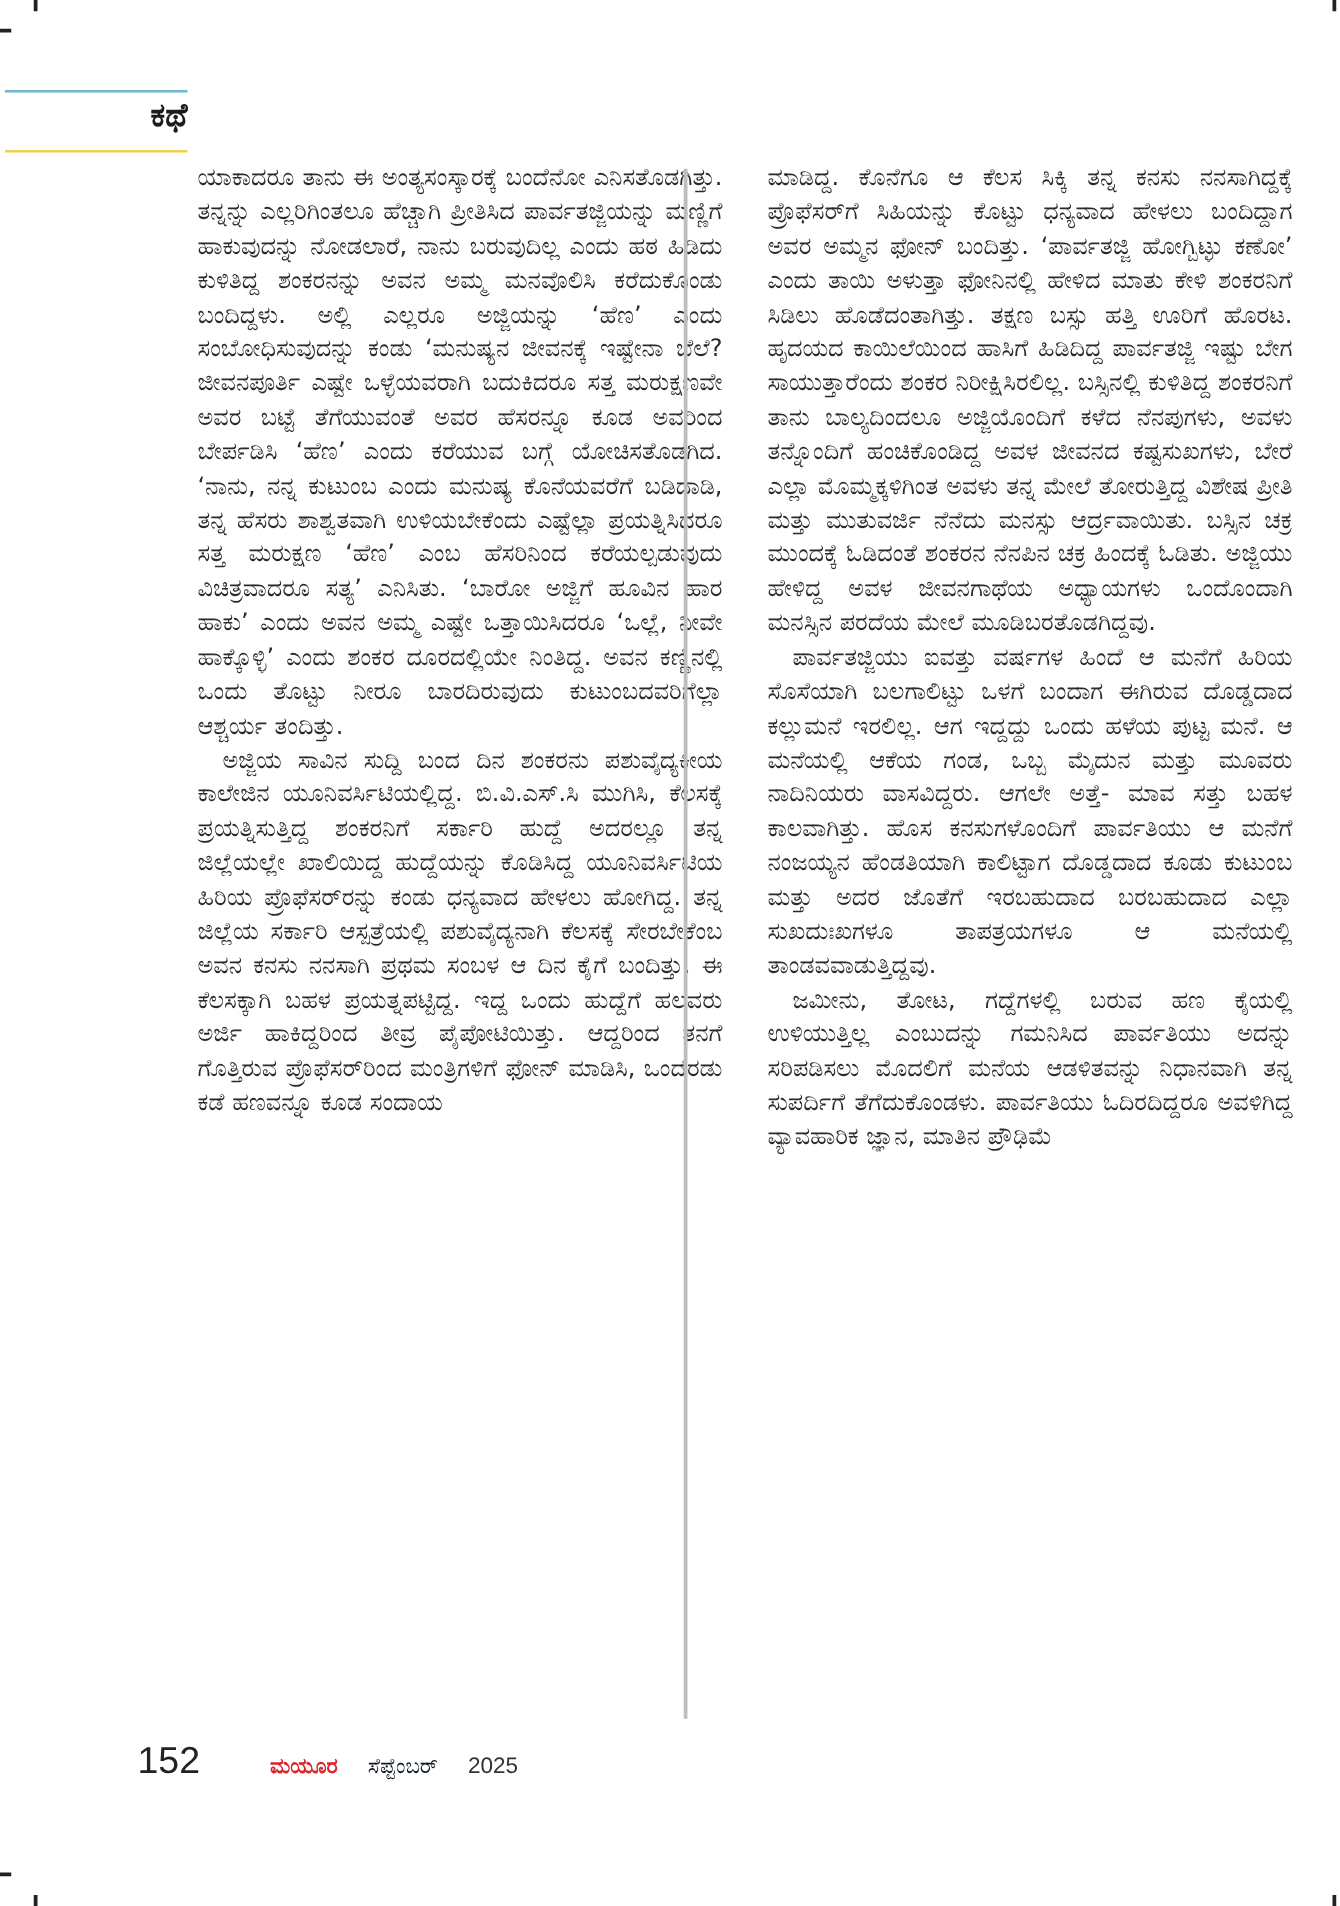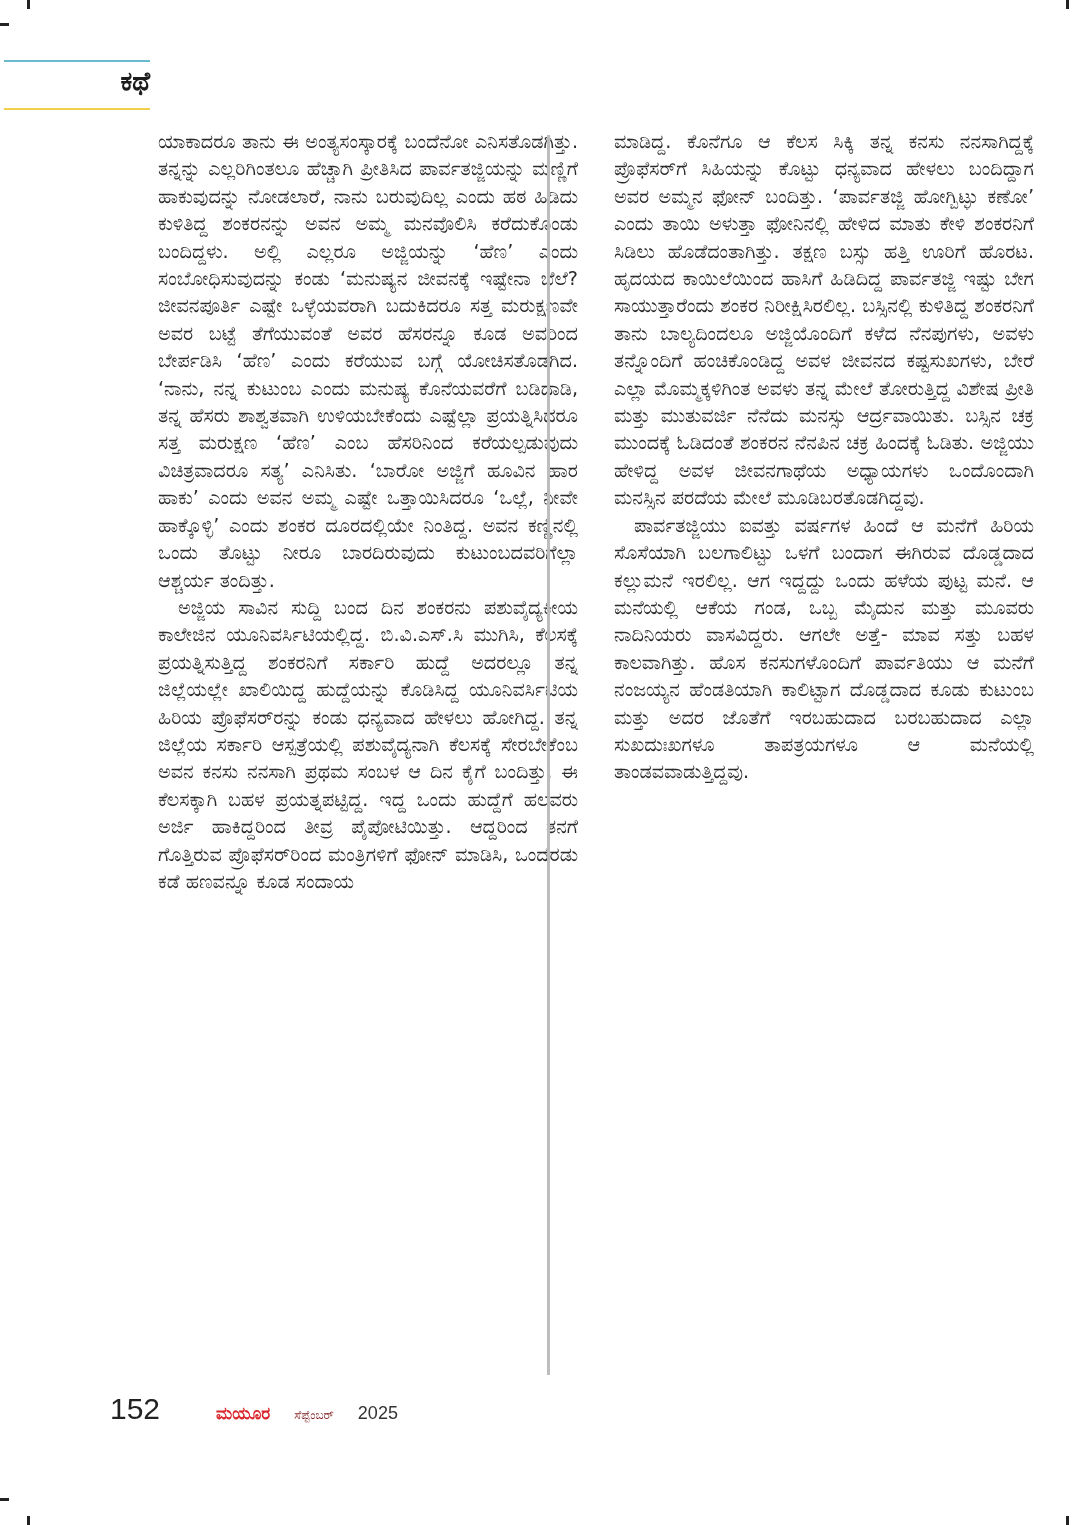--- a/index.html
+++ b/index.html
@@ -4,21 +4,21 @@
   <style>
     html, body { margin: 0; padding: 0; background: #ffffff; }
     body {
       width: 1072px; height: 1525px; position: relative; overflow: hidden;
       font-family: "DejaVu Sans", sans-serif; color: #2a2a2a;
     }
     .crop { position: absolute; background: #222; }
     .crop.v { width: 3px; height: 9px; }
     .crop.h { width: 9px; height: 3px; }
 
-    .section-header { position: absolute; left: 4px; top: 60px; width: 146px; height: 50px; }
+    .section-header { position: absolute; left: 4px; top: 72px; width: 146px; height: 50px; }
     .section-header .line-top { position: absolute; left: 0; top: 0; width: 146px; height: 2px; background: #6ab9cf; }
     .section-header .line-bottom { position: absolute; left: 0; top: 48px; width: 146px; height: 2px; background: #f2cf4a; }
     .section-header .title {
       position: absolute; right: 0; top: 6px;
       font-family: "DejaVu Sans", sans-serif; font-weight: bold; font-size: 26px; color: #1c1c1c;
     }
 
     .column {
       position: absolute; top: 128px; width: 420px;
       font-size: 19.2px; line-height: 27.4px; text-align: justify; margin-left: 48px;
@@ -26,21 +26,21 @@
     .col-left { left: 110px; }
     .col-right { left: 566px; }
     .column p { margin: 0; }
     .column p.indent { text-indent: 20px; }
 
     .col-divider { position: absolute; left: 547px; top: 135px; width: 3px; height: 1240px; background: #bdbdbd; }
 
     .footer { position: absolute; left: 110px; top: 1392px; display: flex; align-items: baseline; gap: 24px; }
     .footer .page-num { font-family: "Liberation Sans", sans-serif; font-size: 30px; color: #222; }
     .footer .logo { font-family: "DejaVu Sans", sans-serif; font-weight: bold; font-size: 17px; color: #d9252b; margin-left: 32px; }
-    .footer .month { font-size: 12px; color: #7f1d1d; }
+    .footer .month { font-size: 17px; color: #0f172a; }
     .footer .year { font-family: "Liberation Sans", sans-serif; font-size: 18px; color: #333; }
   </style>
 </head>
 <body>
 
 <div class="crop v" style="left:27px; top:0;"></div>
 <div class="crop h" style="left:0; top:23px;"></div>
 <div class="crop v" style="left:1066px; top:0;"></div>
 <div class="crop h" style="left:0; top:1498px;"></div>
 <div class="crop v" style="left:27px; top:1516px;"></div>
@@ -55,20 +55,21 @@
 <div class="column col-left">
   <p>ಯಾಕಾದರೂ ತಾನು ಈ ಅಂತ್ಯಸಂಸ್ಕಾರಕ್ಕೆ ಬಂದೆನೋ ಎನಿಸತೊಡಗಿತ್ತು. ತನ್ನನ್ನು ಎಲ್ಲರಿಗಿಂತಲೂ ಹೆಚ್ಚಾಗಿ ಪ್ರೀತಿಸಿದ ಪಾರ್ವತಜ್ಜಿಯನ್ನು ಮಣ್ಣಿಗೆ ಹಾಕುವುದನ್ನು ನೋಡಲಾರೆ, ನಾನು ಬರುವುದಿಲ್ಲ ಎಂದು ಹಠ ಹಿಡಿದು ಕುಳಿತಿದ್ದ ಶಂಕರನನ್ನು ಅವನ ಅಮ್ಮ ಮನವೊಲಿಸಿ ಕರೆದುಕೊಂಡು ಬಂದಿದ್ದಳು. ಅಲ್ಲಿ ಎಲ್ಲರೂ ಅಜ್ಜಿಯನ್ನು ‘ಹೆಣ’ ಎಂದು ಸಂಬೋಧಿಸುವುದನ್ನು ಕಂಡು ‘ಮನುಷ್ಯನ ಜೀವನಕ್ಕೆ ಇಷ್ಟೇನಾ ಬೆಲೆ? ಜೀವನಪೂರ್ತಿ ಎಷ್ಟೇ ಒಳ್ಳೆಯವರಾಗಿ ಬದುಕಿದರೂ ಸತ್ತ ಮರುಕ್ಷಣವೇ ಅವರ ಬಟ್ಟೆ ತೆಗೆಯುವಂತೆ ಅವರ ಹೆಸರನ್ನೂ ಕೂಡ ಅವರಿಂದ ಬೇರ್ಪಡಿಸಿ ‘ಹೆಣ’ ಎಂದು ಕರೆಯುವ ಬಗ್ಗೆ ಯೋಚಿಸತೊಡಗಿದ. ‘ನಾನು, ನನ್ನ ಕುಟುಂಬ ಎಂದು ಮನುಷ್ಯ ಕೊನೆಯವರೆಗೆ ಬಡಿದಾಡಿ, ತನ್ನ ಹೆಸರು ಶಾಶ್ವತವಾಗಿ ಉಳಿಯಬೇಕೆಂದು ಎಷ್ಟೆಲ್ಲಾ ಪ್ರಯತ್ನಿಸಿದರೂ ಸತ್ತ ಮರುಕ್ಷಣ ‘ಹೆಣ’ ಎಂಬ ಹೆಸರಿನಿಂದ ಕರೆಯಲ್ಪಡುವುದು ವಿಚಿತ್ರವಾದರೂ ಸತ್ಯ’ ಎನಿಸಿತು. ‘ಬಾರೋ ಅಜ್ಜಿಗೆ ಹೂವಿನ ಹಾರ ಹಾಕು’ ಎಂದು ಅವನ ಅಮ್ಮ ಎಷ್ಟೇ ಒತ್ತಾಯಿಸಿದರೂ ‘ಒಲ್ಲೆ, ನೀವೇ ಹಾಕ್ಕೊಳ್ಳಿ’ ಎಂದು ಶಂಕರ ದೂರದಲ್ಲಿಯೇ ನಿಂತಿದ್ದ. ಅವನ ಕಣ್ಣಿನಲ್ಲಿ ಒಂದು ತೊಟ್ಟು ನೀರೂ ಬಾರದಿರುವುದು ಕುಟುಂಬದವರಿಗೆಲ್ಲಾ ಆಶ್ಚರ್ಯ ತಂದಿತ್ತು.</p>
   <p class="indent">ಅಜ್ಜಿಯ ಸಾವಿನ ಸುದ್ದಿ ಬಂದ ದಿನ ಶಂಕರನು ಪಶುವೈದ್ಯಕೀಯ ಕಾಲೇಜಿನ ಯೂನಿವರ್ಸಿಟಿಯಲ್ಲಿದ್ದ. ಬಿ.ವಿ.ಎಸ್.ಸಿ ಮುಗಿಸಿ, ಕೆಲಸಕ್ಕೆ ಪ್ರಯತ್ನಿಸುತ್ತಿದ್ದ ಶಂಕರನಿಗೆ ಸರ್ಕಾರಿ ಹುದ್ದೆ ಅದರಲ್ಲೂ ತನ್ನ ಜಿಲ್ಲೆಯಲ್ಲೇ ಖಾಲಿಯಿದ್ದ ಹುದ್ದೆಯನ್ನು ಕೊಡಿಸಿದ್ದ ಯೂನಿವರ್ಸಿಟಿಯ ಹಿರಿಯ ಪ್ರೊಫೆಸರ್‌ರನ್ನು ಕಂಡು ಧನ್ಯವಾದ ಹೇಳಲು ಹೋಗಿದ್ದ. ತನ್ನ ಜಿಲ್ಲೆಯ ಸರ್ಕಾರಿ ಆಸ್ಪತ್ರೆಯಲ್ಲಿ ಪಶುವೈದ್ಯನಾಗಿ ಕೆಲಸಕ್ಕೆ ಸೇರಬೇಕೆಂಬ ಅವನ ಕನಸು ನನಸಾಗಿ ಪ್ರಥಮ ಸಂಬಳ ಆ ದಿನ ಕೈಗೆ ಬಂದಿತ್ತು. ಈ ಕೆಲಸಕ್ಕಾಗಿ ಬಹಳ ಪ್ರಯತ್ನಪಟ್ಟಿದ್ದ. ಇದ್ದ ಒಂದು ಹುದ್ದೆಗೆ ಹಲವರು ಅರ್ಜಿ ಹಾಕಿದ್ದರಿಂದ ತೀವ್ರ ಪೈಪೋಟಿಯಿತ್ತು. ಆದ್ದರಿಂದ ತನಗೆ ಗೊತ್ತಿರುವ ಪ್ರೊಫೆಸರ್‌ರಿಂದ ಮಂತ್ರಿಗಳಿಗೆ ಫೋನ್ ಮಾಡಿಸಿ, ಒಂದೆರಡು ಕಡೆ ಹಣವನ್ನೂ ಕೂಡ ಸಂದಾಯ</p>
 </div>
 
 <div class="col-divider"></div>
 
 <div class="column col-right">
   <p>ಮಾಡಿದ್ದ. ಕೊನೆಗೂ ಆ ಕೆಲಸ ಸಿಕ್ಕಿ ತನ್ನ ಕನಸು ನನಸಾಗಿದ್ದಕ್ಕೆ ಪ್ರೊಫೆಸರ್‌ಗೆ ಸಿಹಿಯನ್ನು ಕೊಟ್ಟು ಧನ್ಯವಾದ ಹೇಳಲು ಬಂದಿದ್ದಾಗ ಅವರ ಅಮ್ಮನ ಫೋನ್ ಬಂದಿತ್ತು. ‘ಪಾರ್ವತಜ್ಜಿ ಹೋಗ್ಬಿಟ್ಳು ಕಣೋ’ ಎಂದು ತಾಯಿ ಅಳುತ್ತಾ ಫೋನಿನಲ್ಲಿ ಹೇಳಿದ ಮಾತು ಕೇಳಿ ಶಂಕರನಿಗೆ ಸಿಡಿಲು ಹೊಡೆದಂತಾಗಿತ್ತು. ತಕ್ಷಣ ಬಸ್ಸು ಹತ್ತಿ ಊರಿಗೆ ಹೊರಟ. ಹೃದಯದ ಕಾಯಿಲೆಯಿಂದ ಹಾಸಿಗೆ ಹಿಡಿದಿದ್ದ ಪಾರ್ವತಜ್ಜಿ ಇಷ್ಟು ಬೇಗ ಸಾಯುತ್ತಾರೆಂದು ಶಂಕರ ನಿರೀಕ್ಷಿಸಿರಲಿಲ್ಲ. ಬಸ್ಸಿನಲ್ಲಿ ಕುಳಿತಿದ್ದ ಶಂಕರನಿಗೆ ತಾನು ಬಾಲ್ಯದಿಂದಲೂ ಅಜ್ಜಿಯೊಂದಿಗೆ ಕಳೆದ ನೆನಪುಗಳು, ಅವಳು ತನ್ನೊಂದಿಗೆ ಹಂಚಿಕೊಂಡಿದ್ದ ಅವಳ ಜೀವನದ ಕಷ್ಟಸುಖಗಳು, ಬೇರೆ ಎಲ್ಲಾ ಮೊಮ್ಮಕ್ಕಳಿಗಿಂತ ಅವಳು ತನ್ನ ಮೇಲೆ ತೋರುತ್ತಿದ್ದ ವಿಶೇಷ ಪ್ರೀತಿ ಮತ್ತು ಮುತುವರ್ಜಿ ನೆನೆದು ಮನಸ್ಸು ಆರ್ದ್ರವಾಯಿತು. ಬಸ್ಸಿನ ಚಕ್ರ ಮುಂದಕ್ಕೆ ಓಡಿದಂತೆ ಶಂಕರನ ನೆನಪಿನ ಚಕ್ರ ಹಿಂದಕ್ಕೆ ಓಡಿತು. ಅಜ್ಜಿಯು ಹೇಳಿದ್ದ ಅವಳ ಜೀವನಗಾಥೆಯ ಅಧ್ಯಾಯಗಳು ಒಂದೊಂದಾಗಿ ಮನಸ್ಸಿನ ಪರದೆಯ ಮೇಲೆ ಮೂಡಿಬರತೊಡಗಿದ್ದವು.</p>
   <p class="indent">ಪಾರ್ವತಜ್ಜಿಯು ಐವತ್ತು ವರ್ಷಗಳ ಹಿಂದೆ ಆ ಮನೆಗೆ ಹಿರಿಯ ಸೊಸೆಯಾಗಿ ಬಲಗಾಲಿಟ್ಟು ಒಳಗೆ ಬಂದಾಗ ಈಗಿರುವ ದೊಡ್ಡದಾದ ಕಲ್ಲುಮನೆ ಇರಲಿಲ್ಲ. ಆಗ ಇದ್ದದ್ದು ಒಂದು ಹಳೆಯ ಪುಟ್ಟ ಮನೆ. ಆ ಮನೆಯಲ್ಲಿ ಆಕೆಯ ಗಂಡ, ಒಬ್ಬ ಮೈದುನ ಮತ್ತು ಮೂವರು ನಾದಿನಿಯರು ವಾಸವಿದ್ದರು. ಆಗಲೇ ಅತ್ತೆ- ಮಾವ ಸತ್ತು ಬಹಳ ಕಾಲವಾಗಿತ್ತು. ಹೊಸ ಕನಸುಗಳೊಂದಿಗೆ ಪಾರ್ವತಿಯು ಆ ಮನೆಗೆ ನಂಜಯ್ಯನ ಹೆಂಡತಿಯಾಗಿ ಕಾಲಿಟ್ಟಾಗ ದೊಡ್ಡದಾದ ಕೂಡು ಕುಟುಂಬ ಮತ್ತು ಅದರ ಜೊತೆಗೆ ಇರಬಹುದಾದ ಬರಬಹುದಾದ ಎಲ್ಲಾ ಸುಖದುಃಖಗಳೂ ತಾಪತ್ರಯಗಳೂ ಆ ಮನೆಯಲ್ಲಿ ತಾಂಡವವಾಡುತ್ತಿದ್ದವು.</p>
+  <p class="indent">ಜಮೀನು, ತೋಟ, ಗದ್ದೆಗಳಲ್ಲಿ ಬರುವ ಹಣ ಕೈಯಲ್ಲಿ ಉಳಿಯುತ್ತಿಲ್ಲ ಎಂಬುದನ್ನು ಗಮನಿಸಿದ ಪಾರ್ವತಿಯು ಅದನ್ನು ಸರಿಪಡಿಸಲು ಮೊದಲಿಗೆ ಮನೆಯ ಆಡಳಿತವನ್ನು ನಿಧಾನವಾಗಿ ತನ್ನ ಸುಪರ್ದಿಗೆ ತೆಗೆದುಕೊಂಡಳು. ಪಾರ್ವತಿಯು ಓದಿರದಿದ್ದರೂ ಅವಳಿಗಿದ್ದ ವ್ಯಾವಹಾರಿಕ ಜ್ಞಾನ, ಮಾತಿನ ಪ್ರೌಢಿಮೆ</p>
 </div>
 
 <div class="footer">
   <span class="page-num">152</span>
   <span class="logo">ಮಯೂರ</span>
   <span class="month">ಸೆಪ್ಟೆಂಬರ್</span>
   <span class="year">2025</span>
 </div>
 
 </body></html>

